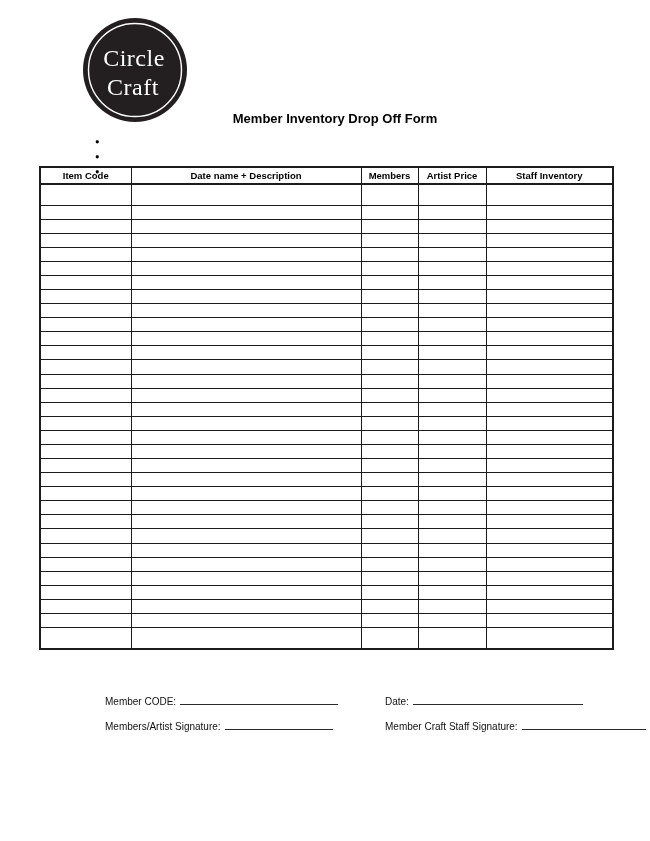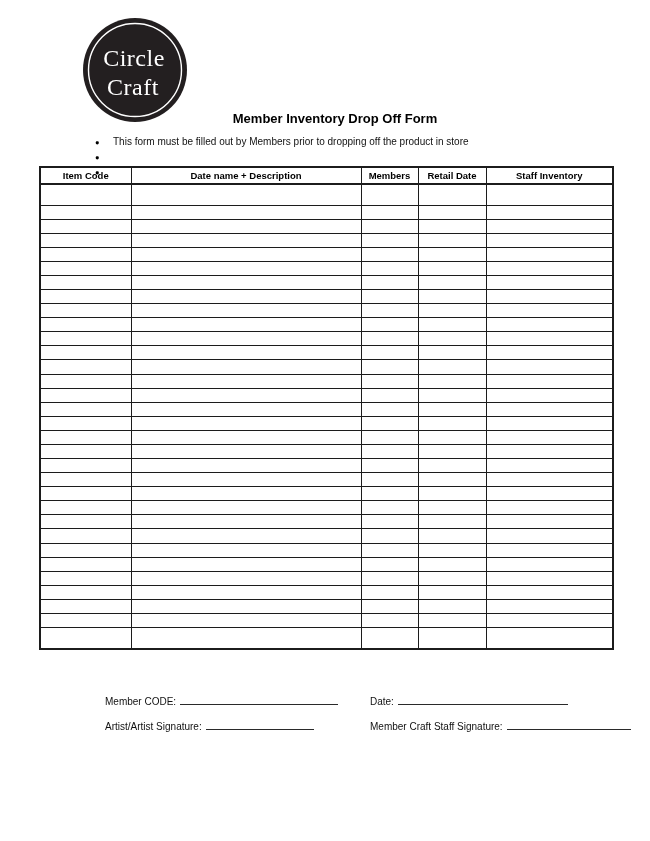--- a/index.html
+++ b/index.html
@@ -98,21 +98,21 @@
   
   .sig-row {
     position: absolute;
     font-size: 10px;
     color: #111111;
     white-space: nowrap;
   }
   .sig-row-1 { top: 693px; }
   .sig-row-2 { top: 718px; }
   .sig-left  { left: 78px; }
-  .sig-right { left: 343px; }
+  .sig-right { left: 358px; }
   .sig-group { position: absolute; top: 0; margin-left: 27px; }
   .sig-line {
     display: inline-block;
     border-bottom: 1.2px solid #2a2a2a;
     height: 11px;
     margin-left: 4px;
     vertical-align: baseline;
   }
   .line-member-code { width: 158px; }
   .line-date { width: 170px; }
@@ -129,21 +129,20 @@
     <text class="logo-text" x="54" y="51" text-anchor="middle" font-size="24" fill="#ffffff">Circle</text>
     <text class="logo-text" x="53" y="80" text-anchor="middle" font-size="24" fill="#ffffff">Craft</text>
   </svg>
 </div>
 
 <div class="page-title">Member Inventory Drop Off Form</div>
 
 <ul class="instructions">
   <li>
     <span class="bullet-dot">●</span>
-    <span>This form must be filled out by Members prior to dropping off the product in store</span>
   </li>
   <li>
     <span class="bullet-dot">●</span>
   </li>
   <li>
     <span class="bullet-dot">●</span>
   </li>
 </ul>
 
 <table class="inv-table">
@@ -152,21 +151,21 @@
     <col style="width:230px">
     <col style="width:57px">
     <col style="width:68px">
     <col style="width:127px">
   </colgroup>
   <thead>
     <tr>
       <th>Item Code</th>
       <th>Date name + Description</th>
       <th>Members</th>
-      <th>Retail Date</th>
+      <th>Artist Price</th>
       <th>Staff Inventory</th>
     </tr>
   </thead>
   <tbody>
       <tr>
         <td></td>
         <td></td>
         <td></td>
         <td></td>
         <td></td>
@@ -395,18 +394,18 @@
   <span class="sig-group sig-left">
     <span>Member CODE:</span><span class="sig-line line-member-code"></span>
   </span>
   <span class="sig-group sig-right">
     <span>Date:</span><span class="sig-line line-date"></span>
   </span>
 </div>
 
 <div class="sig-row sig-row-2">
   <span class="sig-group sig-left">
-    <span>Artist/Artist Signature:</span><span class="sig-line line-member-sig"></span>
+    <span>Members/Artist Signature:</span><span class="sig-line line-member-sig"></span>
   </span>
   <span class="sig-group sig-right">
     <span>Member Craft Staff Signature:</span><span class="sig-line line-staff-sig"></span>
   </span>
 </div>
 
 </body></html>

